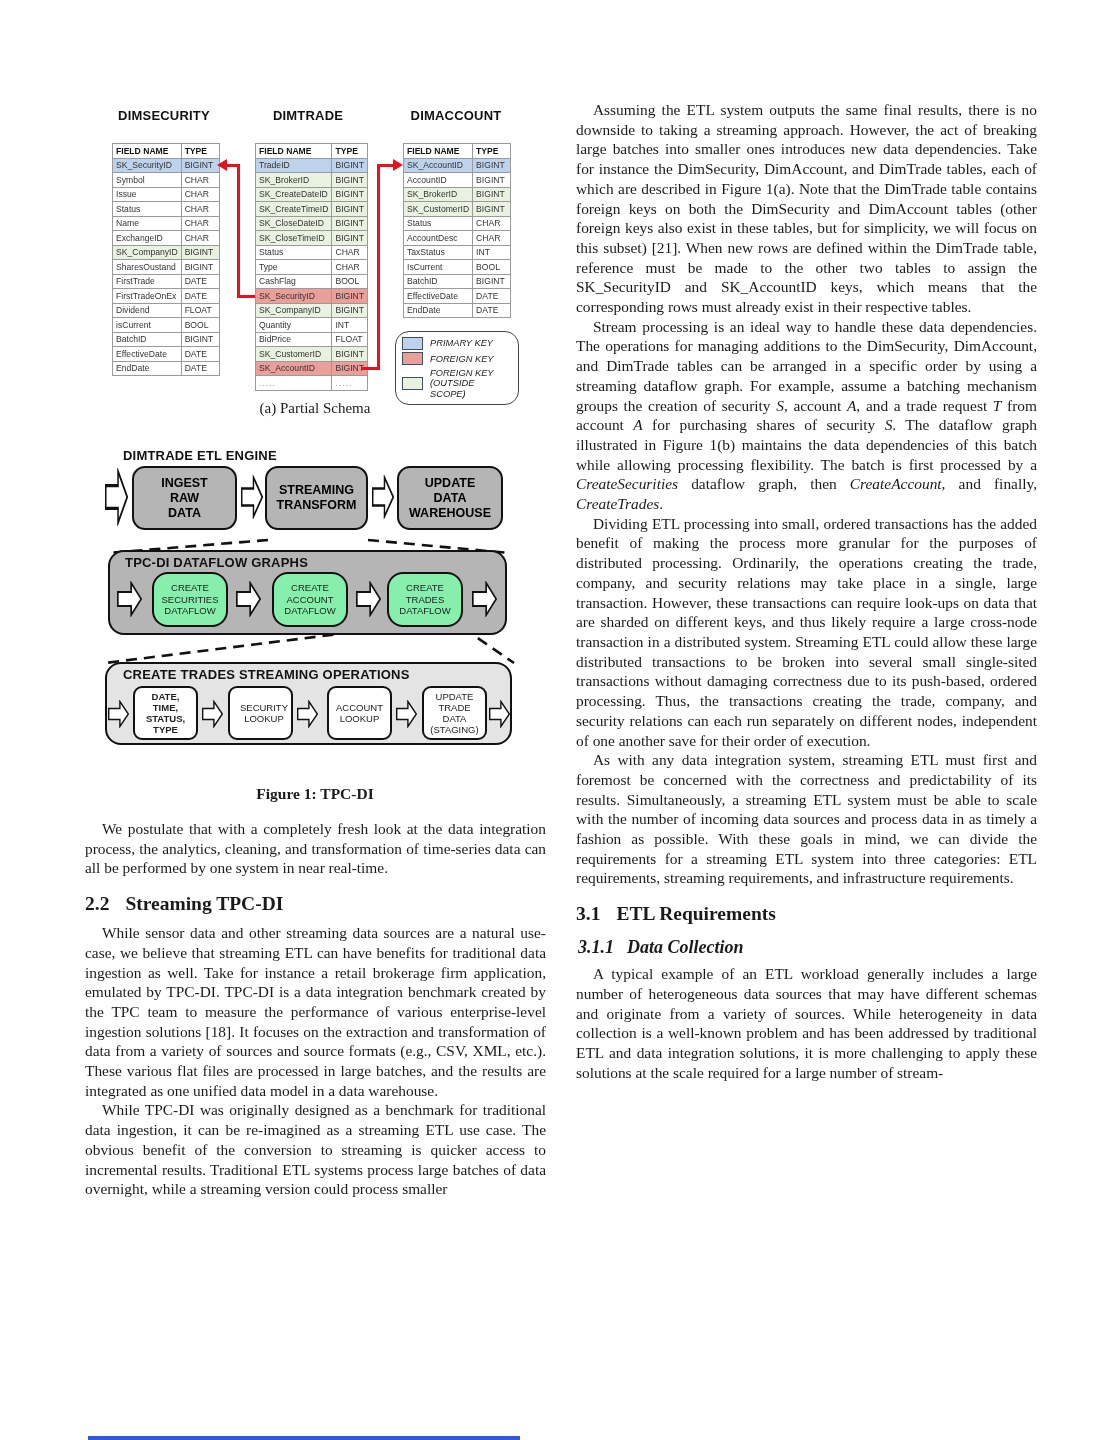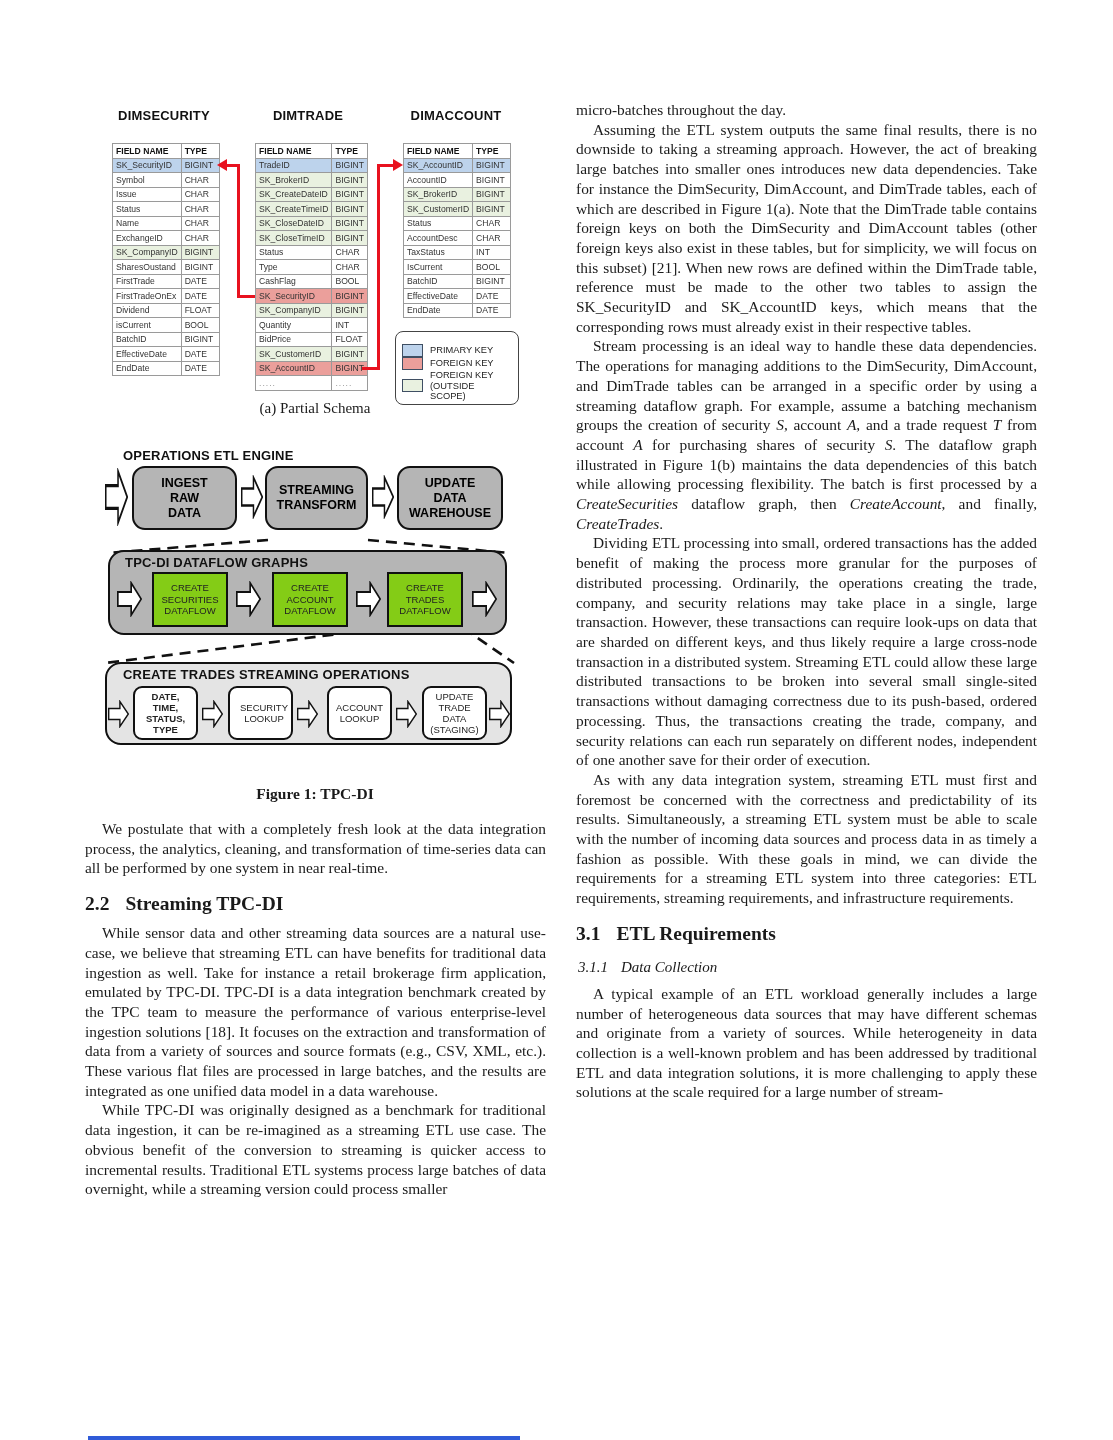--- a/index.html
+++ b/index.html
@@ -7,21 +7,21 @@
         font-family:"Liberation Serif",serif;color:#1a1a1a;}
   .col{position:absolute;top:100px;width:461px;}
   .col-left{left:85px;}
   .col-right{left:576px;}
 
   
   .p{font-size:15.4px;line-height:19.7px;text-align:justify;margin:0;}
   .p.ind{text-indent:17px;}
   h2.sec{font-size:19.5px;line-height:23px;margin:14px 0 8px 0;font-weight:bold;}
   h2.sec .sec-num{display:inline-block;margin-right:16px;}
-  h3.subsec{font-size:15px;line-height:20px;margin:12px 0 7px 2px;font-style:italic;font-weight:normal;}
+  h3.subsec{font-size:18px;line-height:20px;margin:12px 0 7px 2px;font-style:italic;font-weight:bold;}
   h3.subsec .sec-num{display:inline-block;margin-right:13px;}
 
   
   .figure1{position:relative;height:719px;width:461px;}
   .figure1 *{box-sizing:border-box;}
   .tbl-title{position:absolute;top:8px;font-family:"Liberation Sans",sans-serif;
              font-weight:bold;font-size:13px;letter-spacing:.2px;color:#111;text-align:center;}
   .tt1{left:23px;width:112px;}
   .tt2{left:166px;width:114px;}
   .tt3{left:314px;width:114px;}
@@ -40,21 +40,21 @@
   tr.hl-dots td{color:#999;letter-spacing:1px;}
 
   
   .rline{position:absolute;background:#e8121f;}
   .rhead{position:absolute;width:0;height:0;border-top:6.5px solid transparent;border-bottom:6.5px solid transparent;}
   .rhead.left{border-right:10px solid #e8121f;}
   .rhead.right{border-left:10px solid #e8121f;}
 
   
   .legend{position:absolute;left:310px;top:231px;width:124px;height:74px;border:1.5px solid #444;
-          border-radius:8px;background:#fff;padding:12px 6px;display:flex;flex-direction:column;justify-content:space-between;}
+          border-radius:14px;background:#fff;padding:5px 6px;display:flex;flex-direction:column;justify-content:space-between;font-style:italic;}
   .legend-row{display:flex;align-items:center;gap:7px;}
   .legend .swatch{display:inline-block;width:21px;height:13px;border:1.5px solid #3f4f63;flex:0 0 auto;}
   .legend .swatch.hl-pk{background:#bdd3ec;}
   .legend .swatch.hl-fk{background:#eb9f9b;}
   .legend .swatch.hl-fkout{background:#e9f1e0;}
   .legend-label{font-family:"Liberation Sans",sans-serif;font-size:9.3px;color:#222;white-space:pre-line;line-height:10.5px;}
 
   .fig-caption{position:absolute;left:0;width:460px;text-align:center;font-size:15px;color:#1a1a1a;}
   .cap-a{top:300px;}
   .cap-b{top:659px;}
@@ -63,21 +63,21 @@
   
   .flow-label{position:absolute;font-family:"Liberation Sans",sans-serif;font-weight:bold;
               font-size:13px;color:#111;letter-spacing:.2px;}
   .fbox{position:absolute;border:2.5px solid #111;border-radius:13px;display:flex;align-items:center;
         justify-content:center;text-align:center;font-family:"Liberation Sans",sans-serif;
         white-space:pre-line;}
   .fbox.big{background:#b5b5b5;font-weight:bold;font-size:12.5px;line-height:15px;color:#000;}
   .fcontainer{position:absolute;border:2.5px solid #111;border-radius:16px;}
   .fc-dark{background:#b5b5b5;}
   .fc-light{background:#e4e4e4;}
-  .fbox.mid{background:#84cc16;border-width:2px;border-radius:0;font-size:9.5px;line-height:11.5px;color:#222;}
+  .fbox.mid{background:#86efac;border-width:2px;border-radius:16px;font-size:9.5px;line-height:11.5px;color:#222;}
   .fbox.small{background:#ffffff;border-width:2px;border-radius:9px;font-size:9.5px;line-height:11px;color:#222;}
   .barrow{position:absolute;}
   .barrow svg{display:block;width:100%;height:100%;}
   .dashed-overlay{position:absolute;left:0;top:340px;width:461px;height:320px;pointer-events:none;}
 
   .bottom-bar{position:absolute;left:88px;top:1436px;width:432px;height:4px;background:#2f5bd8;}
 </style>
 </head>
 <body>
 
@@ -329,21 +329,21 @@
 
       <div class="fig-caption cap-a">(a) Partial Schema</div>
 
       <svg class="dashed-overlay" viewBox="0 0 461 320">
         <line x1="183" y1="100" x2="23" y2="113" stroke="#111" stroke-width="2.6" stroke-dasharray="11 7"></line>
         <line x1="283" y1="100" x2="424" y2="113" stroke="#111" stroke-width="2.6" stroke-dasharray="11 7"></line>
         <line x1="302" y1="188" x2="20" y2="223" stroke="#111" stroke-width="2.6" stroke-dasharray="11 7"></line>
         <line x1="378" y1="188" x2="429" y2="223" stroke="#111" stroke-width="2.6" stroke-dasharray="11 7"></line>
       </svg>
 
-      <div class="flow-label" style="left:38px;top:348px;">OPERATIONS ETL ENGINE</div>
+      <div class="flow-label" style="left:38px;top:348px;">DIMTRADE ETL ENGINE</div>
 
       <div class="barrow" style="left:20px;top:368px;width:23px;height:58px;">
         <svg viewBox="0 0 30 36" preserveAspectRatio="none">
             <polygon points="1,11 17,11 17,2 29,18 17,34 17,25 1,25" fill="#fff" stroke="#111" stroke-width="2"></polygon>
           </svg>
       </div>
       <div class="fbox big" style="left:47px;top:366px;width:105px;height:64px;">INGEST
 RAW
 DATA</div>
       <div class="barrow" style="left:156px;top:375px;width:22px;height:44px;">
@@ -440,21 +440,20 @@
     <p class="p ind">We postulate that with a completely fresh look at the data integration process, the analytics, cleaning, and transformation of time-series data can all be performed by one system in near real-time.</p>
 
     <h2 class="sec">
       <span class="sec-num">2.2</span><span>Streaming TPC-DI</span>
     </h2>
     <p class="p ind">While sensor data and other streaming data sources are a natural use-case, we believe that streaming ETL can have benefits for traditional data ingestion as well. Take for instance a retail brokerage firm application, emulated by TPC-DI. TPC-DI is a data integration benchmark created by the TPC team to measure the performance of various enterprise-level ingestion solutions [18]. It focuses on the extraction and transformation of data from a variety of sources and source formats (e.g., CSV, XML, etc.). These various flat files are processed in large batches, and the results are integrated as one unified data model in a data warehouse.</p>
     <p class="p ind">While TPC-DI was originally designed as a benchmark for traditional data ingestion, it can be re-imagined as a streaming ETL use case. The obvious benefit of the conversion to streaming is quicker access to incremental results. Traditional ETL systems process large batches of data overnight, while a streaming version could process smaller</p>
   </div>
 
   <div class="col col-right">
-    <p class="p">micro-batches throughout the day.</p>
     <p class="p ind">Assuming the ETL system outputs the same final results, there is no downside to taking a streaming approach. However, the act of breaking large batches into smaller ones introduces new data dependencies. Take for instance the DimSecurity, DimAccount, and DimTrade tables, each of which are described in Figure 1(a). Note that the DimTrade table contains foreign keys on both the DimSecurity and DimAccount tables (other foreign keys also exist in these tables, but for simplicity, we will focus on this subset) [21]. When new rows are defined within the DimTrade table, reference must be made to the other two tables to assign the SK_SecurityID and SK_AccountID keys, which means that the corresponding rows must already exist in their respective tables.</p>
     <p class="p ind"><span>Stream processing is an ideal way to handle these data dependencies.  The operations for managing additions to the DimSecurity, DimAccount, and DimTrade tables can be arranged in a specific order by using a streaming dataflow graph.  For example, assume a batching mechanism groups the creation of security </span><i>S</i><span>, account </span><i>A</i><span>, and a trade request </span><i>T</i><span> from account </span><i>A</i><span> for purchasing shares of security </span><i>S</i><span>.  The dataflow graph illustrated in Figure 1(b) maintains the data dependencies of this batch while allowing processing flexibility.  The batch is first processed by a </span><i>CreateSecurities</i><span> dataflow graph, then </span><i>CreateAccount</i><span>, and finally, </span><i>CreateTrades</i><span>.</span></p>
     <p class="p ind">Dividing ETL processing into small, ordered transactions has the added benefit of making the process more granular for the purposes of distributed processing.  Ordinarily, the operations creating the trade, company, and security relations may take place in a single, large transaction.  However, these transactions can require look-ups on data that are sharded on different keys, and thus likely require a large cross-node transaction in a distributed system.  Streaming ETL could allow these large distributed transactions to be broken into several small single-sited transactions without damaging correctness due to its push-based, ordered processing.  Thus, the transactions creating the trade, company, and security relations can each run separately on different nodes, independent of one another save for their order of execution.</p>
 
     <p class="p ind">As with any data integration system, streaming ETL must first and foremost be concerned with the correctness and predictability of its results.  Simultaneously, a streaming ETL system must be able to scale with the number of incoming data sources and process data in as timely a fashion as possible.  With these goals in mind, we can divide the requirements for a streaming ETL system into three categories: ETL requirements, streaming requirements, and infrastructure requirements.</p>
 
     <h2 class="sec">
       <span class="sec-num">3.1</span><span>ETL Requirements</span>
     </h2>
 

